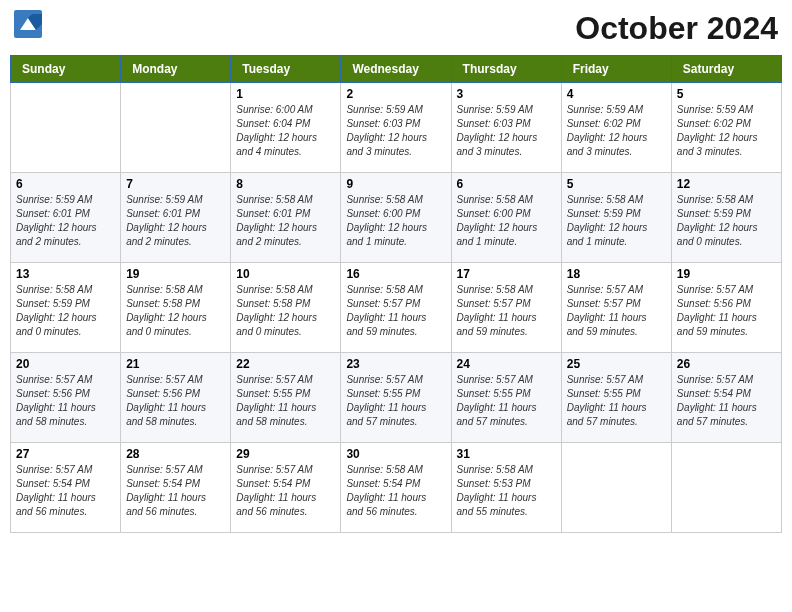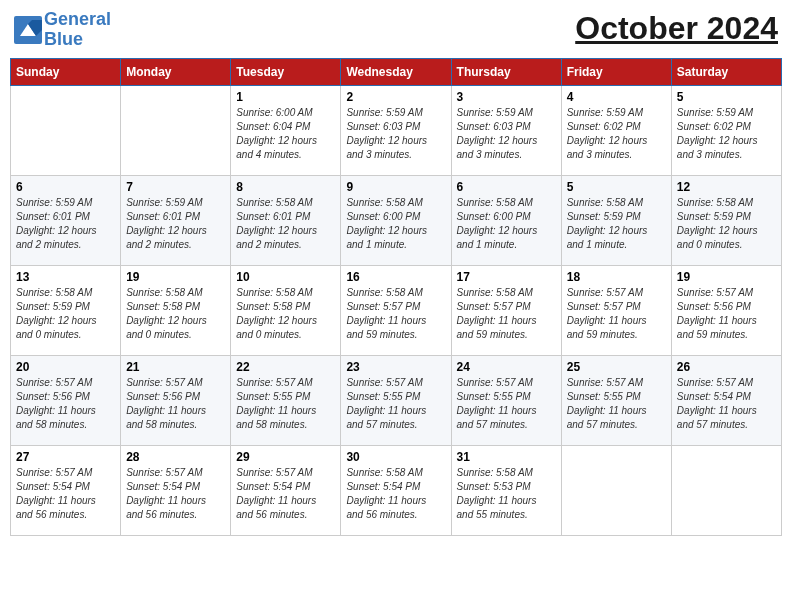--- a/index.html
+++ b/index.html
@@ -35,36 +35,35 @@
       height: 28px;
       margin-right: 2px;
     }
     .title-block {
       text-align: right;
     }
     .month-title {
       font-size: 32px;
       font-weight: bold;
       color: #1a1a1a;
-      text-decoration: underline;
     }
     .location {
       font-size: 16px;
       color: #555;
     }
     .calendar {
       width: 100%;
       border-collapse: collapse;
       font-size: 10.5px;
     }
     .calendar th {
-      background-color: #b91c1c;
+      background-color: #4d7c0f;
       color: #fff;
       text-align: left;
-      padding: 6px 5px;
+      padding: 6px 11px;
       font-size: 12px;
       font-weight: bold;
       border: 1px solid #2a6aaf;
     }
     .calendar td {
       border: 1px solid #ccc;
       vertical-align: top;
       padding: 4px 5px;
       width: 14.28%;
       height: 90px;
@@ -92,24 +91,20 @@
 </head>
 <body>
 
 <div class="header">
   <div class="logo">
     <svg class="logo-icon" viewBox="0 0 28 28">
       <rect x="0" y="0" width="28" height="28" rx="2" fill="#3a7abf"></rect>
       <polygon points="6,20 14,8 22,20" fill="white"></polygon>
       <polygon points="14,8 22,20 28,14 28,4 18,4" fill="#1a5a9f"></polygon>
     </svg>
-    <div class="logo-text">
-      <span>General</span><br>
-      <span>Blue</span>
-    </div>
   </div>
   <div class="title-block">
     <div class="month-title">October 2024</div>
   </div>
 </div>
 
 <table class="calendar">
   <thead>
     <tr>
     <th>Sunday</th>

